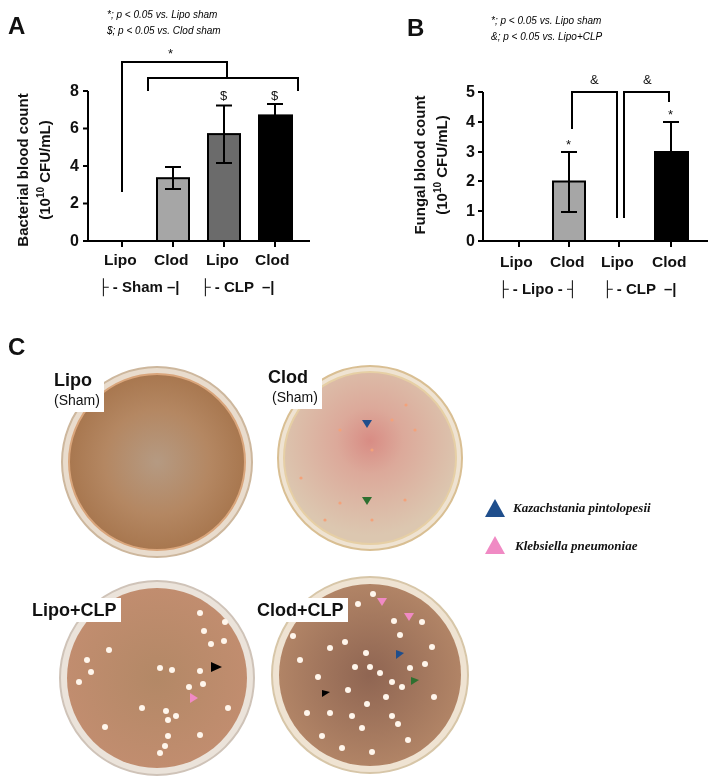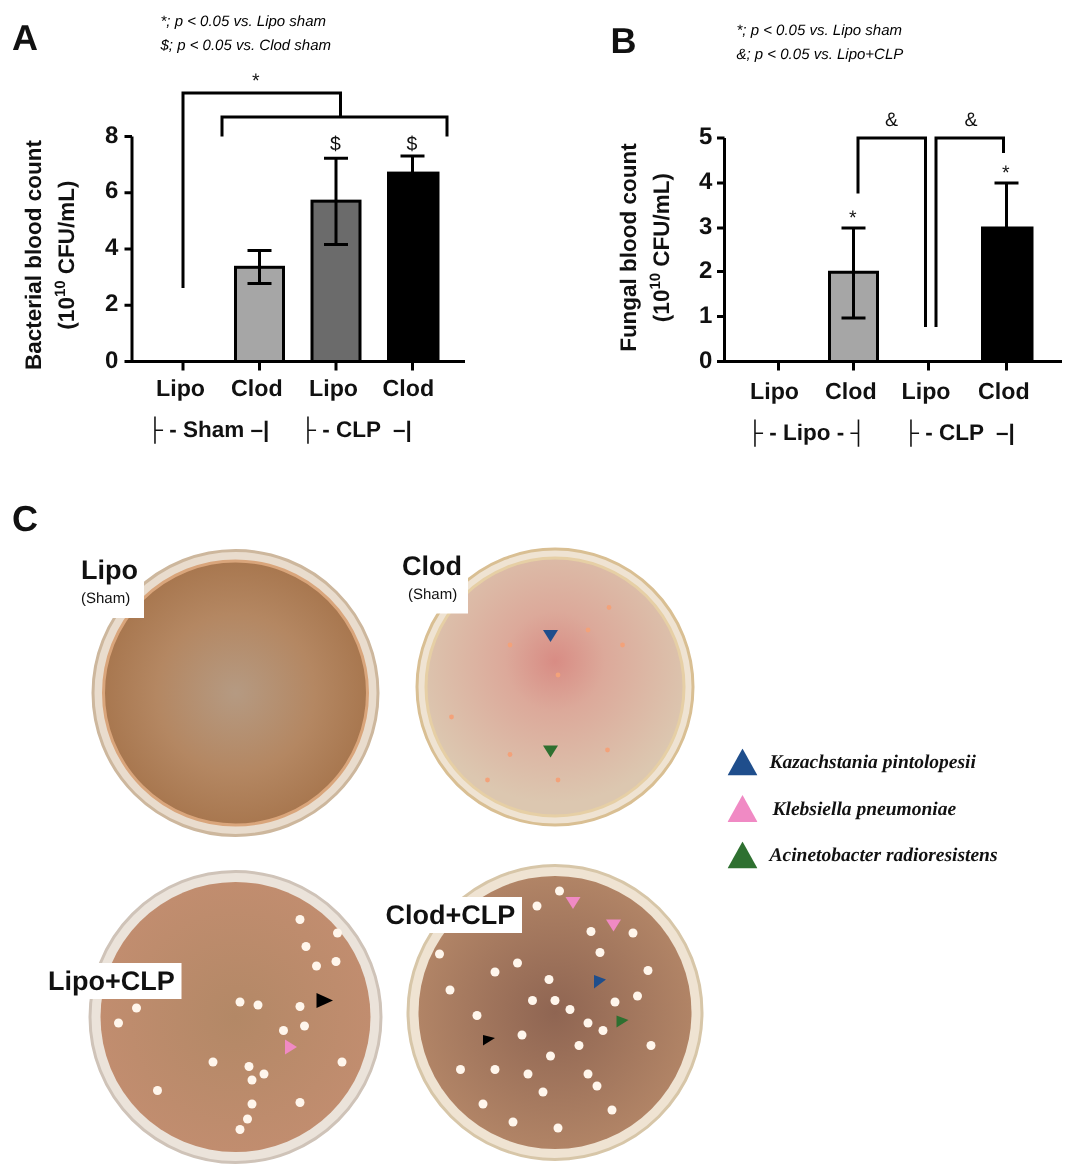--- a/index.html
+++ b/index.html
@@ -8,21 +8,21 @@
   .abs { position: absolute; }
   .panel-letter { font-weight: bold; font-size: 24px; }
   .note { font-style: italic; font-size: 10px; line-height: 17px; color: #000000; }
   .tick-label { font-weight: bold; font-size: 16px; }
   .cat-label { font-weight: bold; font-size: 15.5px; }
   .group-label { font-weight: bold; font-size: 15px; white-space: pre; }
   .ylabel { font-weight: bold; font-size: 15px; text-align: center; line-height: 18px;
             transform: rotate(-90deg); transform-origin: center center; white-space: nowrap; }
   .sig { font-size: 13px; }
   .plate-label { background: #fff; font-weight: bold; font-size: 18px; line-height: 20px; padding: 2px 4px 2px 4px; }
-  .plate-sub { font-weight: normal; font-size: 10px; }
+  .plate-sub { font-weight: normal; font-size: 14px; }
   .legend-item { display: flex; align-items: center; height: 28px; }
   .legend-text { font-style: italic; font-weight: bold; font-size: 13px; margin-left: 8px; white-space: nowrap; }
 </style>
 </head>
 <body>
 
 <div class="abs panel-letter" style="left:8px; top:12px;">A</div>
 <div class="abs note" style="left:107px; top:6px;">*; p &lt; 0.05 vs. Lipo sham</div>
 <div class="abs note" style="left:107px; top:22px;">$; p &lt; 0.05 vs. Clod sham</div>
 
@@ -276,39 +276,33 @@
 </svg>
 
 <div class="abs plate-label" style="left:50px; top:368px;">
   <div>Lipo</div>
   <div class="plate-sub">(Sham)</div>
 </div>
 <div class="abs plate-label" style="left:264px; top:365px;">
   <div>Clod</div>
   <div class="plate-sub" style="padding-left:4px;">(Sham)</div>
 </div>
-<div class="abs plate-label" style="left:28px; top:598px;margin-top:44px;">
+<div class="abs plate-label" style="left:28px; top:598px;">
   <div>Lipo+CLP</div>
 </div>
 <div class="abs plate-label" style="left:253px; top:598px;text-align:center;">
   <div>Clod+CLP</div>
 </div>
 
 <div class="abs" style="left:485px; top:492px;font-family:Liberation Serif, serif;">
   <div class="legend-item" style="height:31px;">
     <svg width="20" height="18">
         <polygon points="0,18 10,0 20,18" fill="#1f4e8c"></polygon>
       </svg>
     <span class="legend-text">Kazachstania pintolopesii</span>
   </div>
-  <div class="legend-item" style="height:31px;">
+  <div class="legend-item" style="height:31px;align-items:flex-end;">
     <svg width="20" height="18">
         <polygon points="0,18 10,0 20,18" fill="#f08ac4"></polygon>
       </svg>
     <span class="legend-text" style="margin-left:10px;">Klebsiella pneumoniae</span>
   </div>
-  <div class="legend-item" style="height:31px;">
-    <svg width="20" height="18">
-        <polygon points="0,18 10,0 20,18" fill="#2e7030"></polygon>
-      </svg>
-    <span class="legend-text">Acinetobacter radioresistens</span>
-  </div>
 </div>
 
 </body></html>

